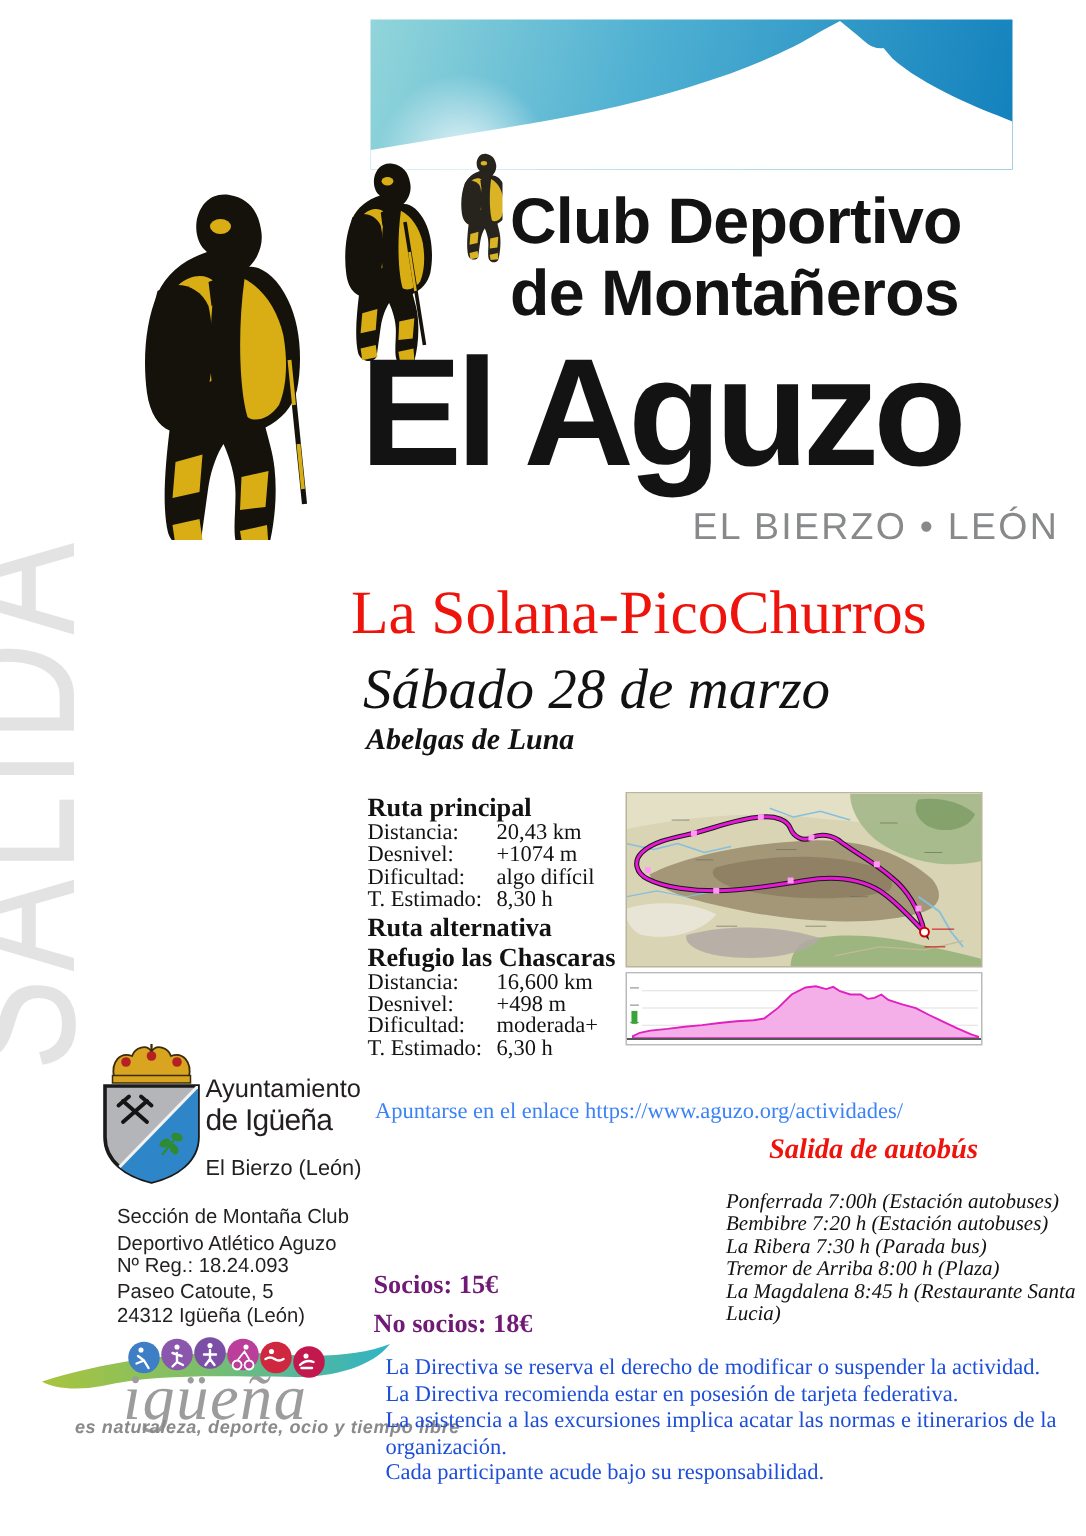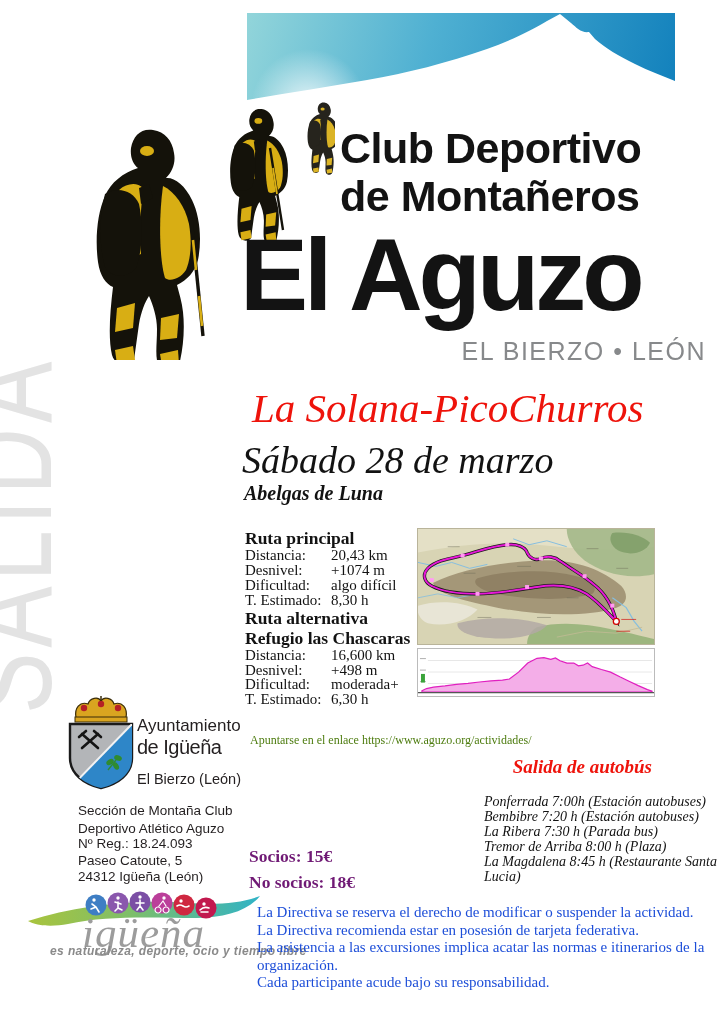--- a/index.html
+++ b/index.html
@@ -20,21 +20,21 @@
 
   
   .club-lines{left:340px;top:124px;font-size:43px;line-height:48px;font-weight:700;
               color:#131313;letter-spacing:-0.5px;}
   .club-name{left:240px;top:224px;font-size:102px;font-weight:700;letter-spacing:-4px;
              color:#131313;line-height:1;}
   .region{left:400px;top:337px;width:306px;text-align:right;font-size:25px;
           letter-spacing:1.5px;color:#87898b;font-weight:400;}
 
   .serif{font-family:"Liberation Serif","DejaVu Serif",serif;}
-  .event-title{left:252px;top:384px;font-size:41px;font-style:italic;color:#ee130b;}
+  .event-title{left:234px;top:384px;font-size:41px;color:#ee130b;}
   .event-date{left:242px;top:438px;font-size:38px;font-style:italic;color:#121212;}
   .event-loc{left:244px;top:482px;font-size:20px;font-style:italic;font-weight:700;color:#121212;}
 
   
   .routes{left:245px;top:528px;width:168px;font-size:15px;color:#121212;}
   .routes .rheading{font-size:17.5px;font-weight:700;line-height:20px;}
   .routes .rrow{display:flex;line-height:14.9px;align-items:flex-end;}
   .routes .rlabel{width:86px;flex:none;}
 
   
@@ -44,21 +44,21 @@
 
   
   .muni-name{left:137px;top:717px;line-height:1.1;color:#231f20;}
   .muni-name .l1{font-size:17px;}
   .muni-name .l2{font-size:20px;letter-spacing:-0.5px;}
   .muni-name .l3{font-size:14.5px;margin-top:14px;}
   .muni-section{left:78px;top:802px;font-size:13.5px;line-height:18px;color:#231f20;}
   .muni-address{left:78px;top:836px;font-size:13.5px;line-height:16.5px;color:#231f20;}
 
   
-  .signup-link{left:250px;top:733px;font-size:12px;color:#4d7c0f;}
+  .signup-link{left:250px;top:733px;font-size:15px;color:#3b82f6;}
   .bus-heading{left:452px;top:756px;width:200px;text-align:right;font-size:19px;
                font-style:italic;font-weight:700;color:#ee130b;}
   .prices{left:249px;top:843px;font-size:17.5px;font-weight:700;color:#701a75;line-height:26px;}
   .bus-stops{left:447px;top:795px;font-size:14px;font-style:italic;color:#121212;line-height:14.9px;margin-left:37px;}
 
   
   .brand-svg{left:28px;top:891px;width:235px;height:48px;}
   .brand-svg svg{display:block;width:100%;height:100%;}
   .brand-word{left:82px;top:908px;font-size:43px;font-style:italic;color:#9c9c9c;letter-spacing:1px;}
   .brand-tagline{left:50px;top:944px;font-size:12px;font-weight:700;color:#8a8a8a;letter-spacing:0.4px;font-style:italic;}

